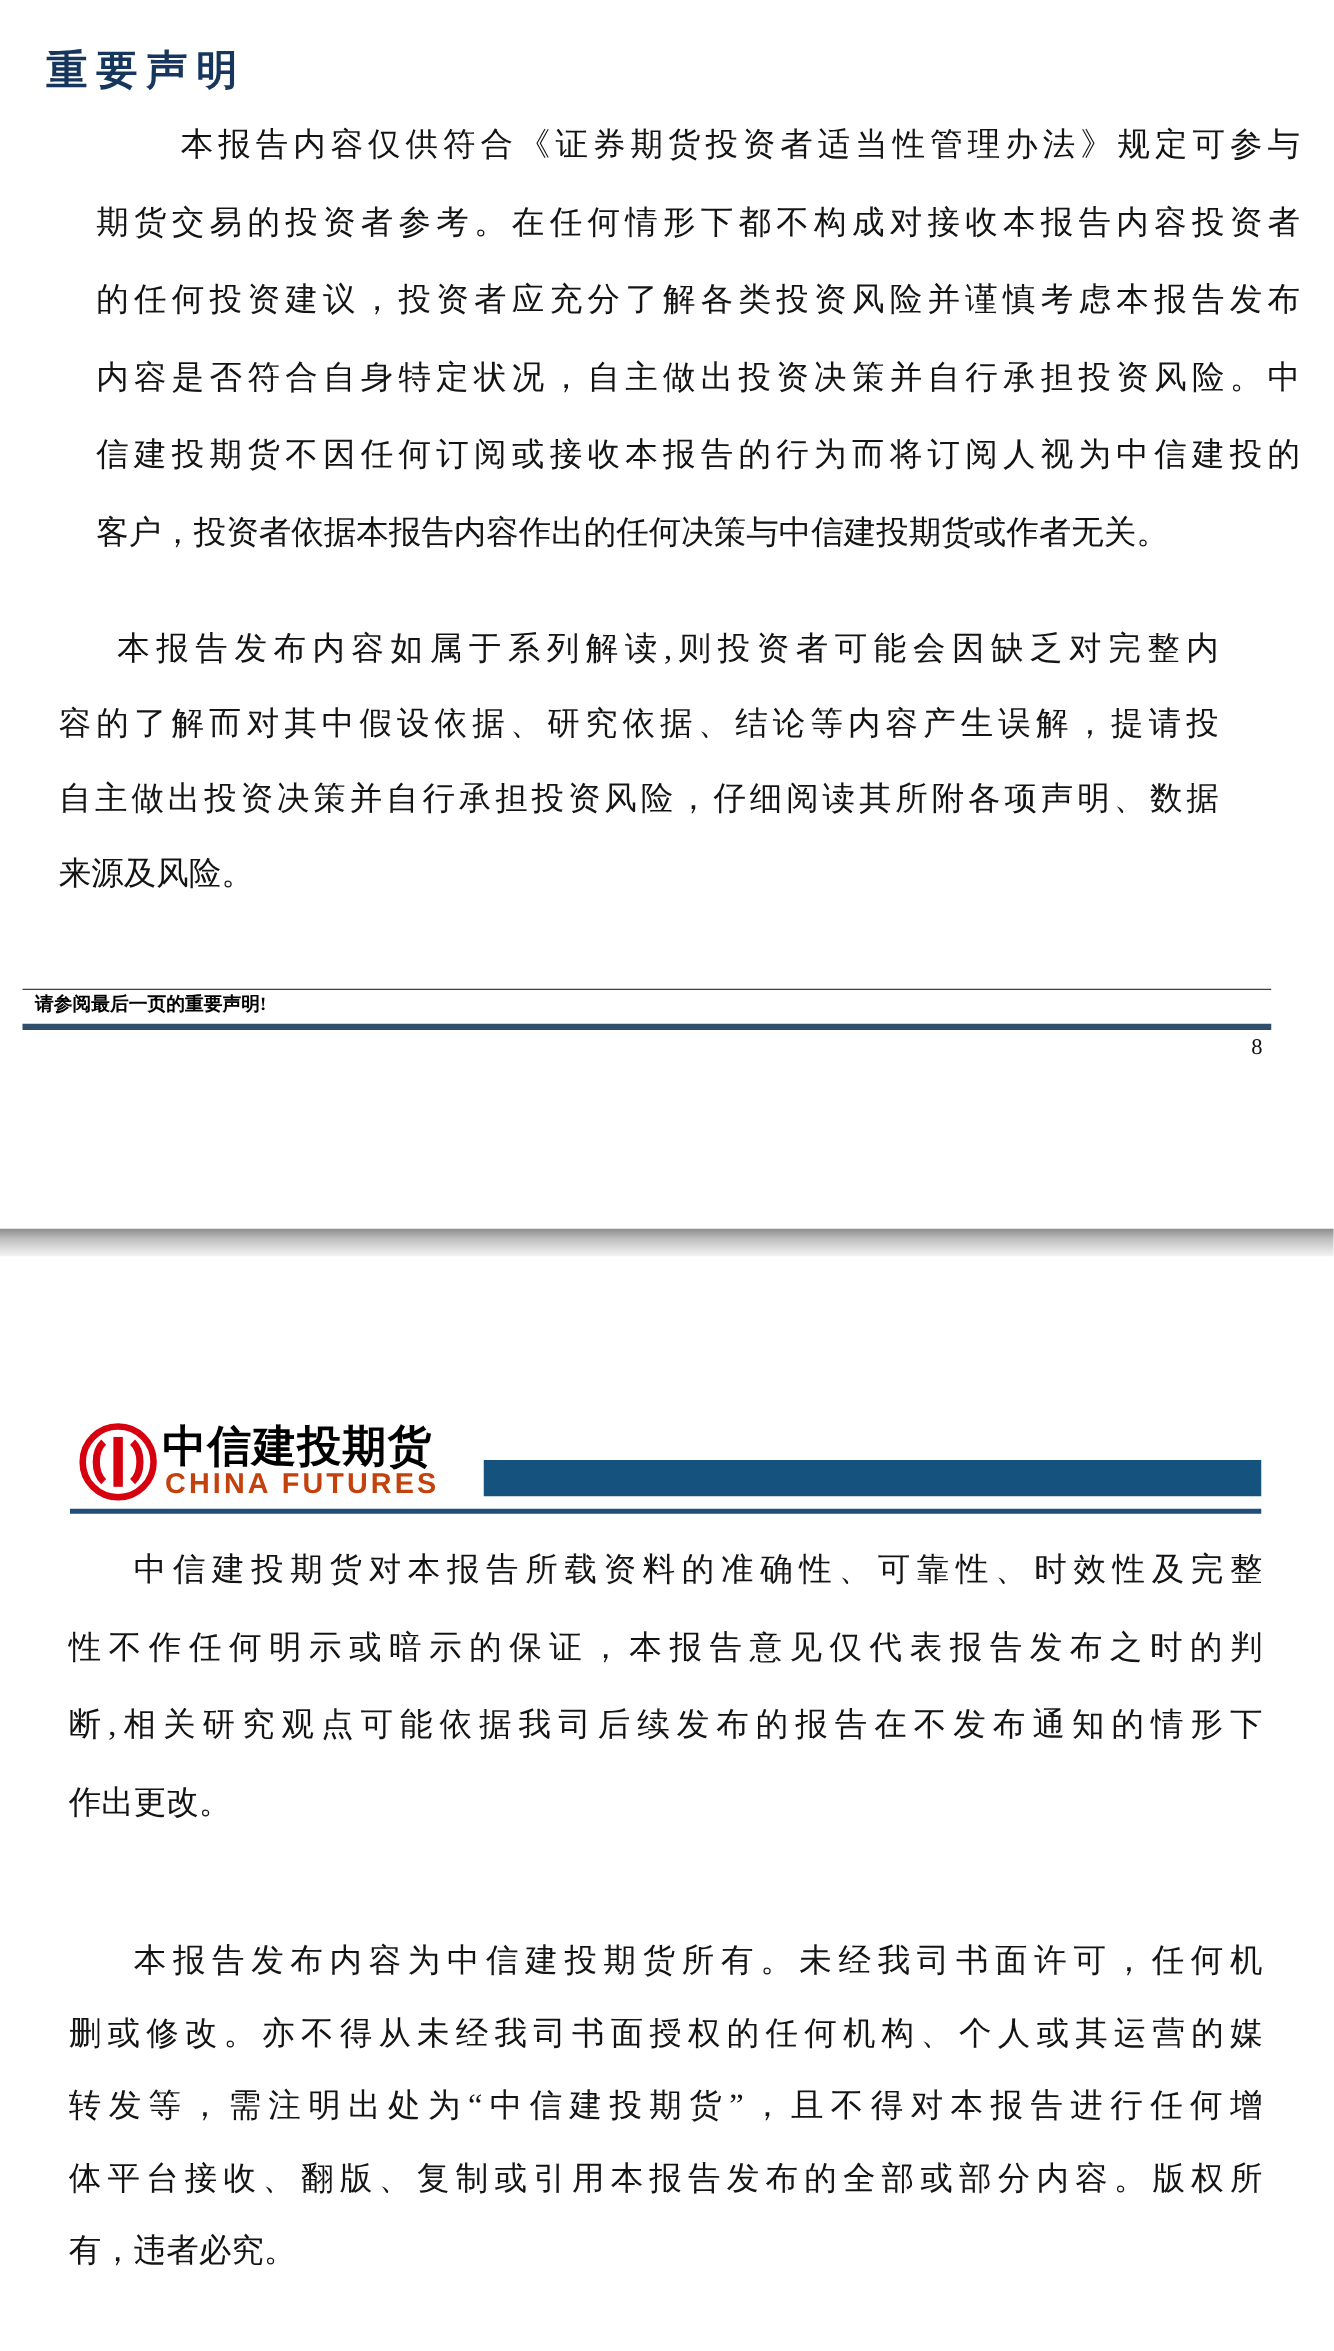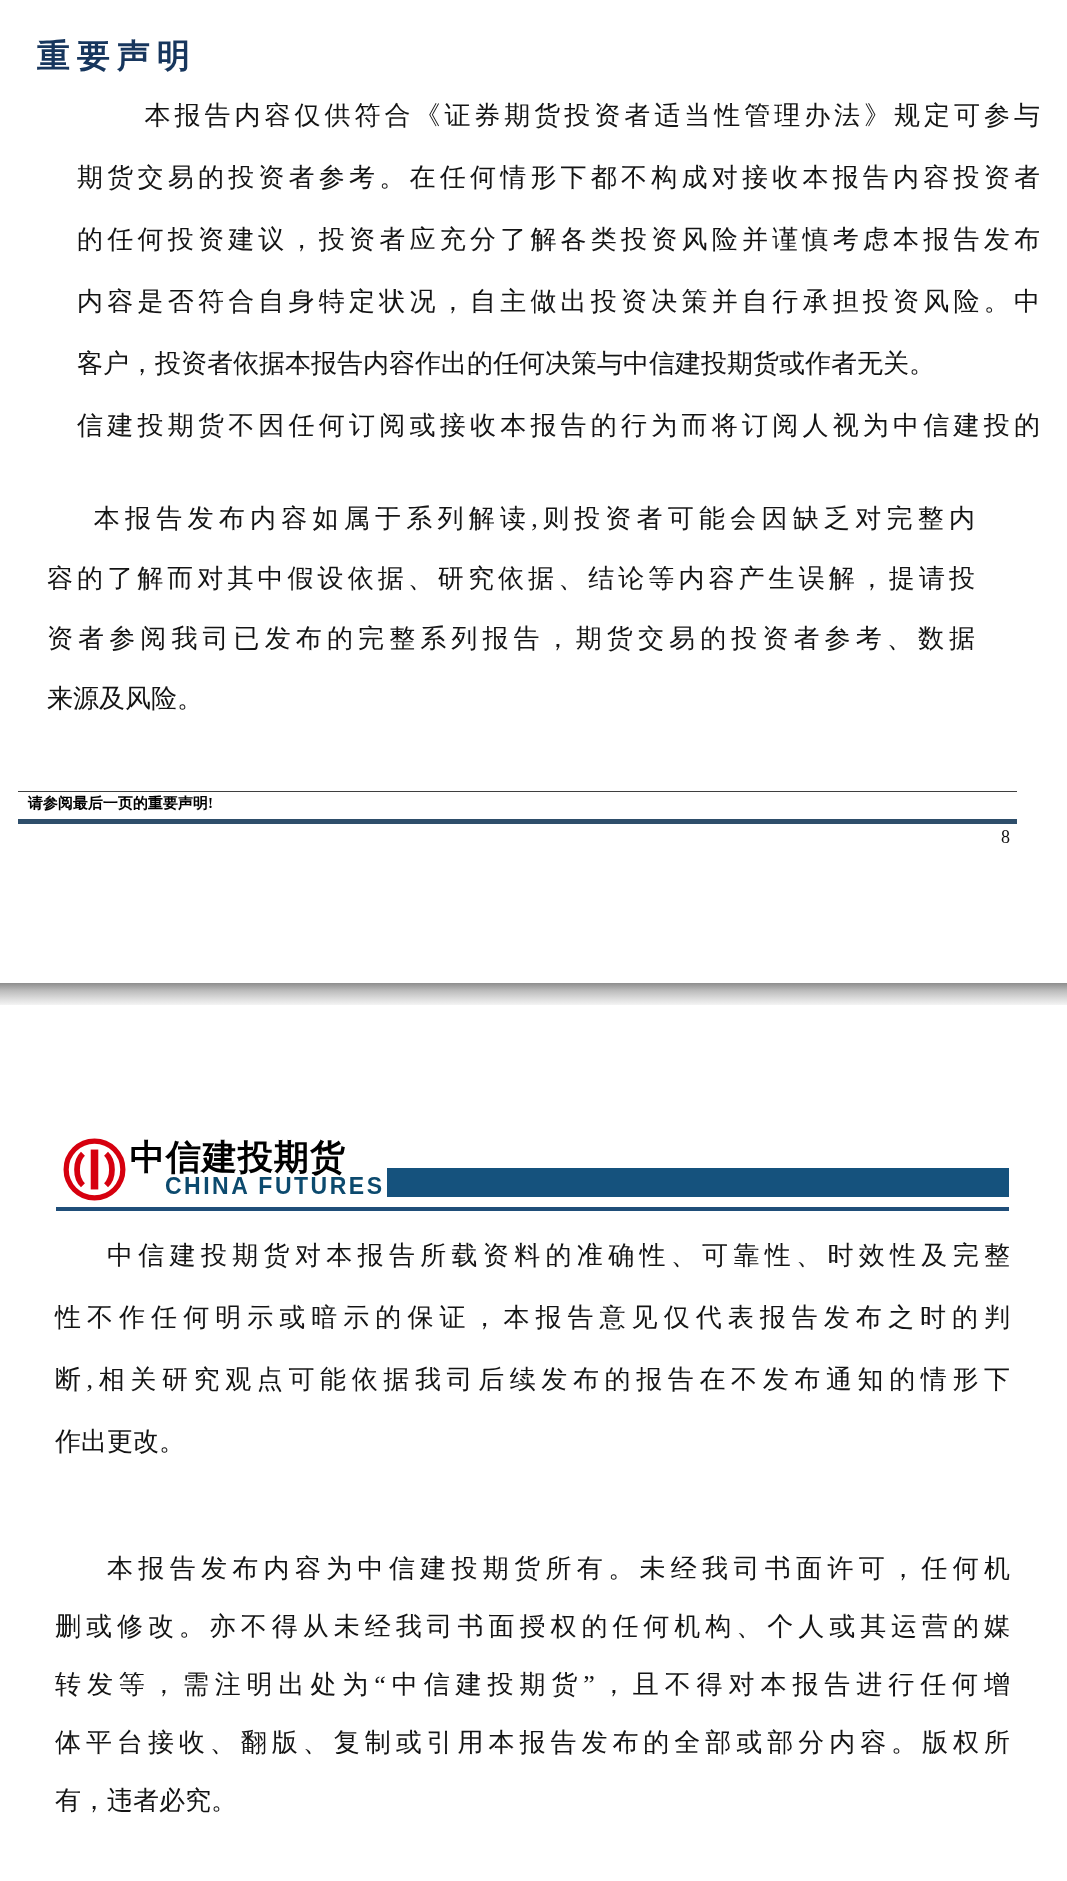--- a/index.html
+++ b/index.html
@@ -26,21 +26,21 @@
 
   
   .page-gap{position:absolute;left:0;top:983px;width:1067px;height:22px;
             background:linear-gradient(to bottom,#8d8d8d 0%,#bcbcbc 35%,#e0e0e0 75%,#f4f4f4 100%);}
 
   
   .emblem{position:absolute;left:63px;top:1138px;width:63px;height:63px;}
   .brand-cn{position:absolute;left:130px;top:1134px;font-size:35px;font-weight:bold;
             font-family:"Liberation Sans","DejaVu Sans",sans-serif;letter-spacing:1px;color:#000;}
   .brand-en{position:absolute;left:132px;top:1173px;font-size:23px;font-weight:bold;
-            font-family:"Liberation Sans","DejaVu Sans",sans-serif;letter-spacing:2.5px;color:#0c4a6e;margin-left:33px;}
+            font-family:"Liberation Sans","DejaVu Sans",sans-serif;letter-spacing:2.5px;color:#c2410c;}
   .blue-bar{position:absolute;left:387px;top:1168px;width:622px;height:29px;background:var(--bar-blue,#15527D);}
   .brand-rule{position:absolute;left:56px;top:1207px;width:953px;height:4px;background:var(--brand-rule-blue,#1F4E79);}
 
   #p2a{top:1225px;left:55px;width:955px;}
   #p2a .line.indent{text-indent:2em;}
   #p2b{top:1540px;left:55px;width:955px;line-height:58px;}
   #p2b .line.indent{text-indent:2em;}
 </style>
 </head>
 <body>
@@ -48,28 +48,28 @@
 <div class="screen">
 
   <section>
     <h1 class="page1-title">重要声明</h1>
 
     <div class="para" id="p1a">
         <div class="line indent">本报告内容仅供符合《证券期货投资者适当性管理办法》规定可参与</div>
         <div class="line">期货交易的投资者参考。在任何情形下都不构成对接收本报告内容投资者</div>
         <div class="line">的任何投资建议，投资者应充分了解各类投资风险并谨慎考虑本报告发布</div>
         <div class="line">内容是否符合自身特定状况，自主做出投资决策并自行承担投资风险。中</div>
+        <div class="line">信建投期货不因任何订阅或接收本报告的行为而将订阅人视为中信建投的</div>
         <div class="line last">客户，投资者依据本报告内容作出的任何决策与中信建投期货或作者无关。</div>
-        <div class="line">信建投期货不因任何订阅或接收本报告的行为而将订阅人视为中信建投的</div>
       </div>
 
     <div class="para" id="p1b">
         <div class="line indent">本报告发布内容如属于系列解读,则投资者可能会因缺乏对完整内</div>
         <div class="line">容的了解而对其中假设依据、研究依据、结论等内容产生误解，提请投</div>
-        <div class="line">资者参阅我司已发布的完整系列报告，期货交易的投资者参考、数据</div>
+        <div class="line">自主做出投资决策并自行承担投资风险，仔细阅读其所附各项声明、数据</div>
         <div class="line last">来源及风险。</div>
       </div>
 
     <div class="f-thin"></div>
     <div class="f-note">请参阅最后一页的重要声明!</div>
     <div class="f-thick"></div>
     <div class="f-page">8</div>
   </section>
 
   <div class="page-gap"></div>

